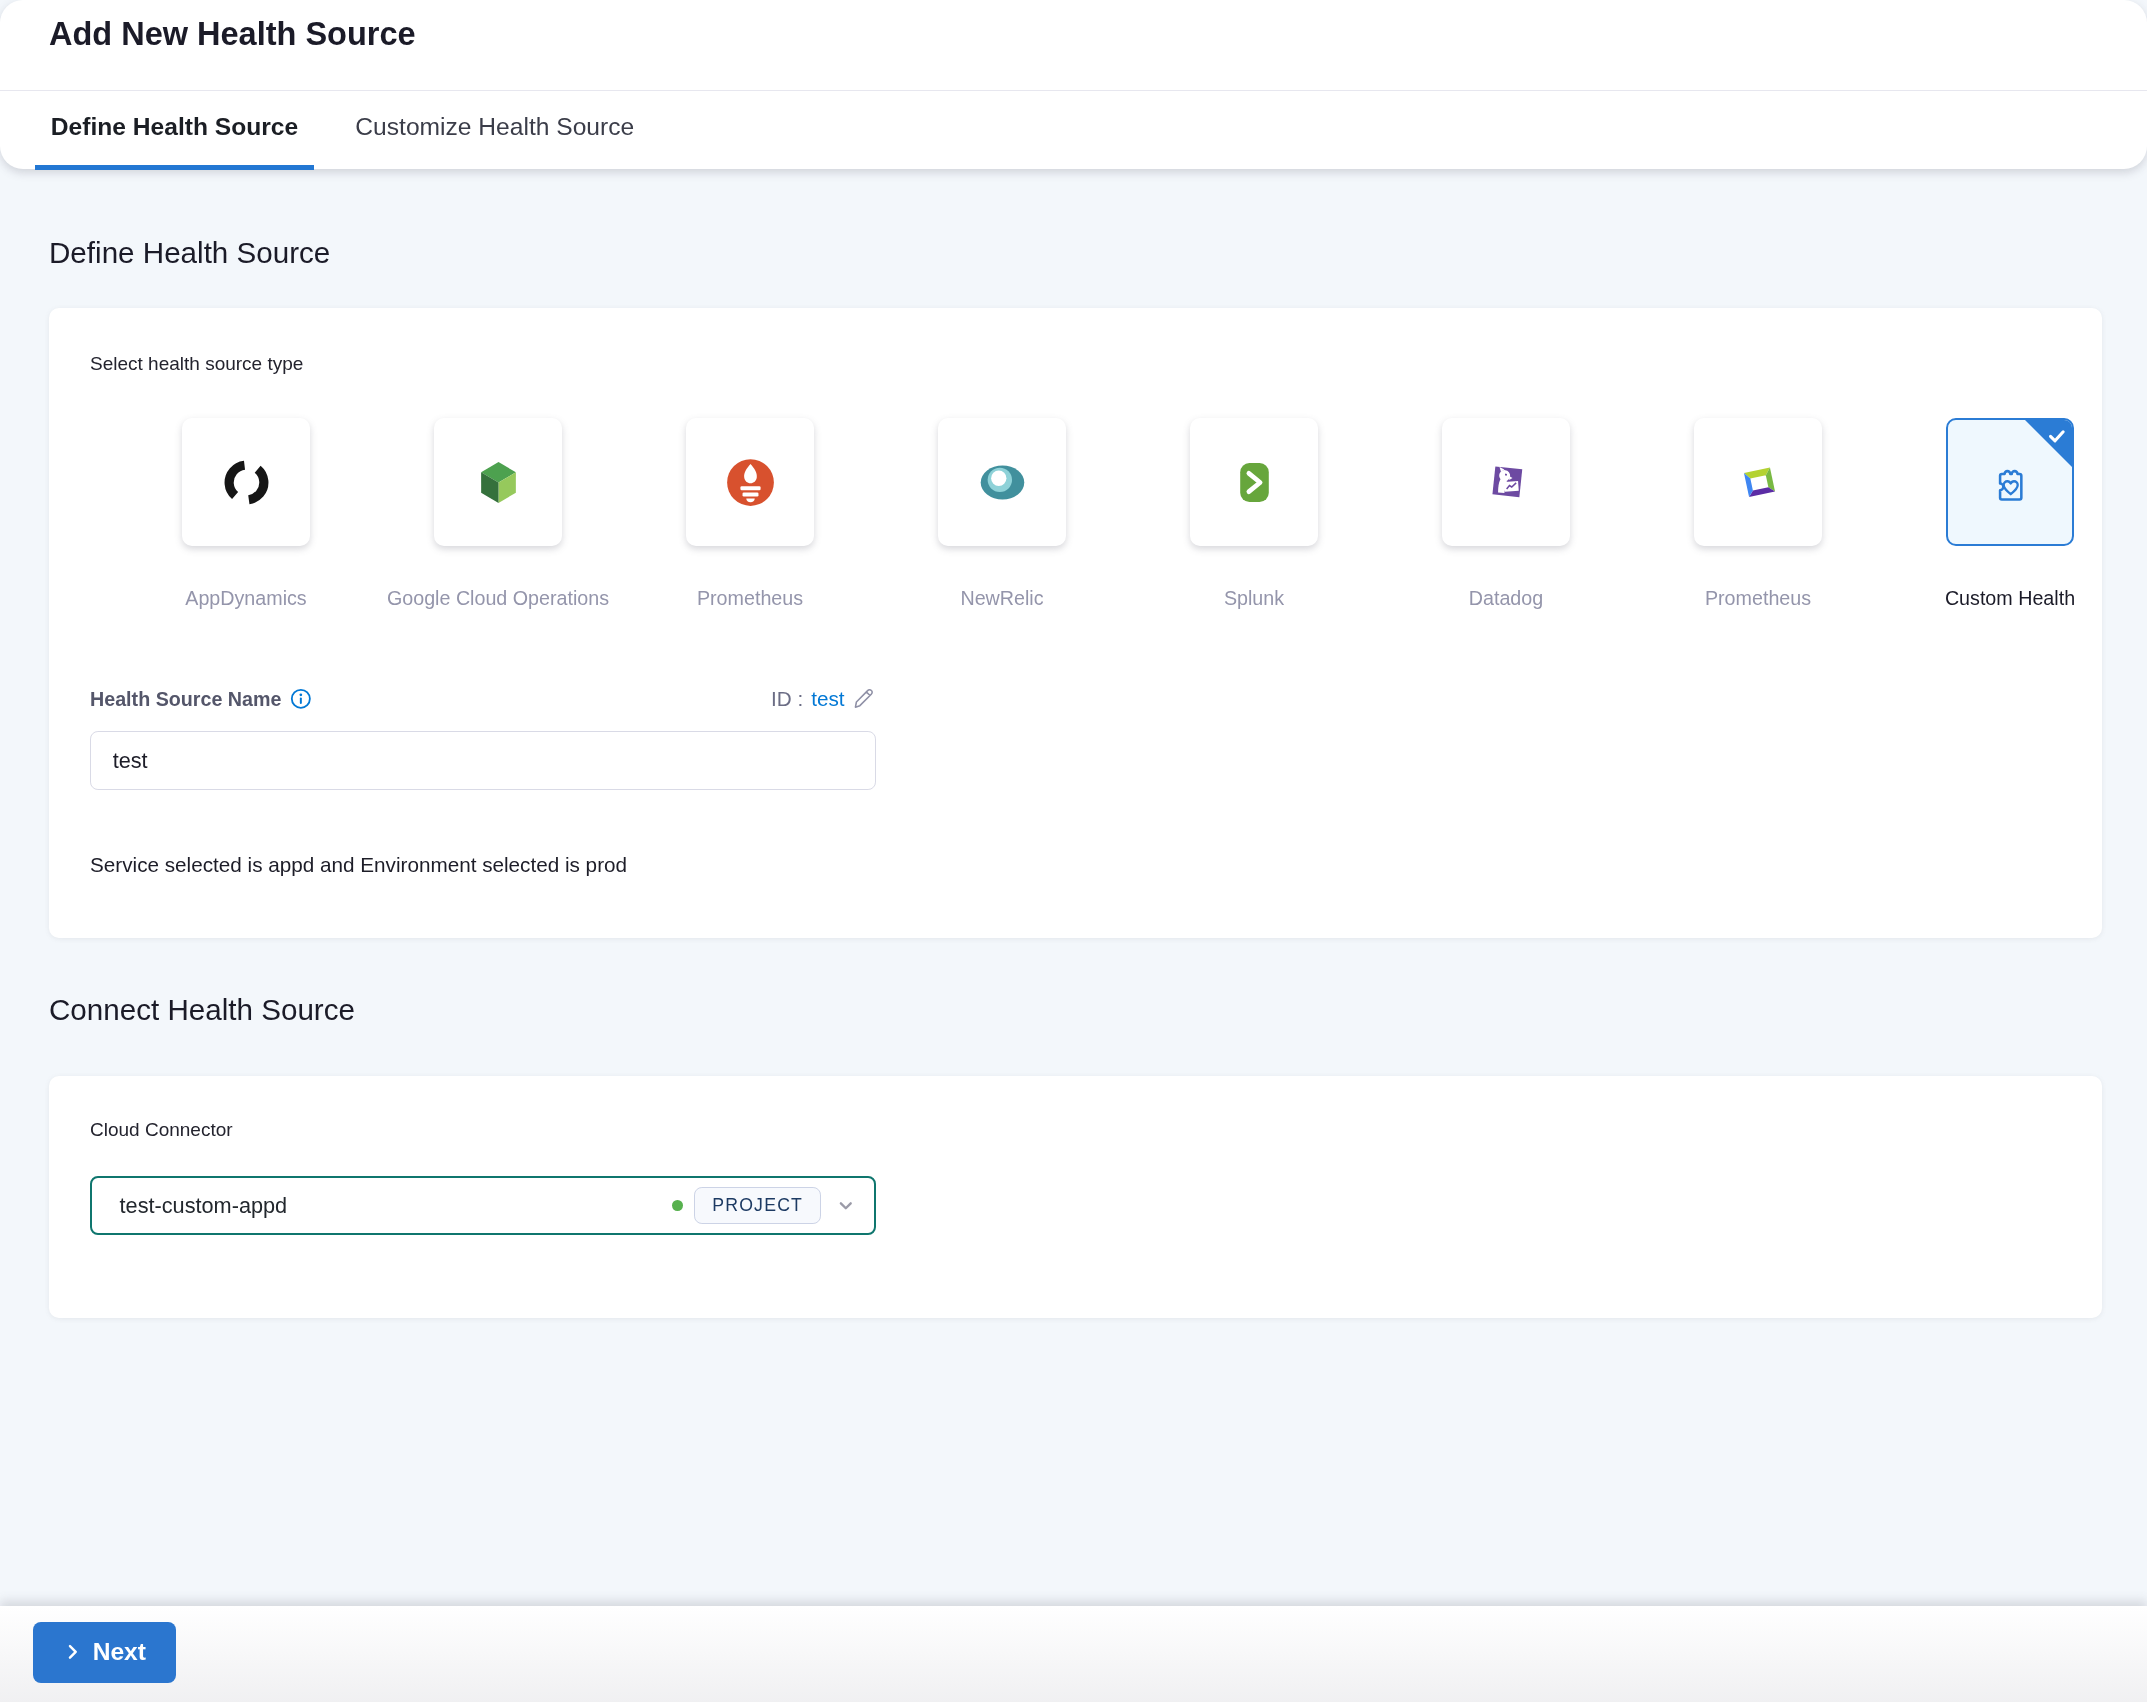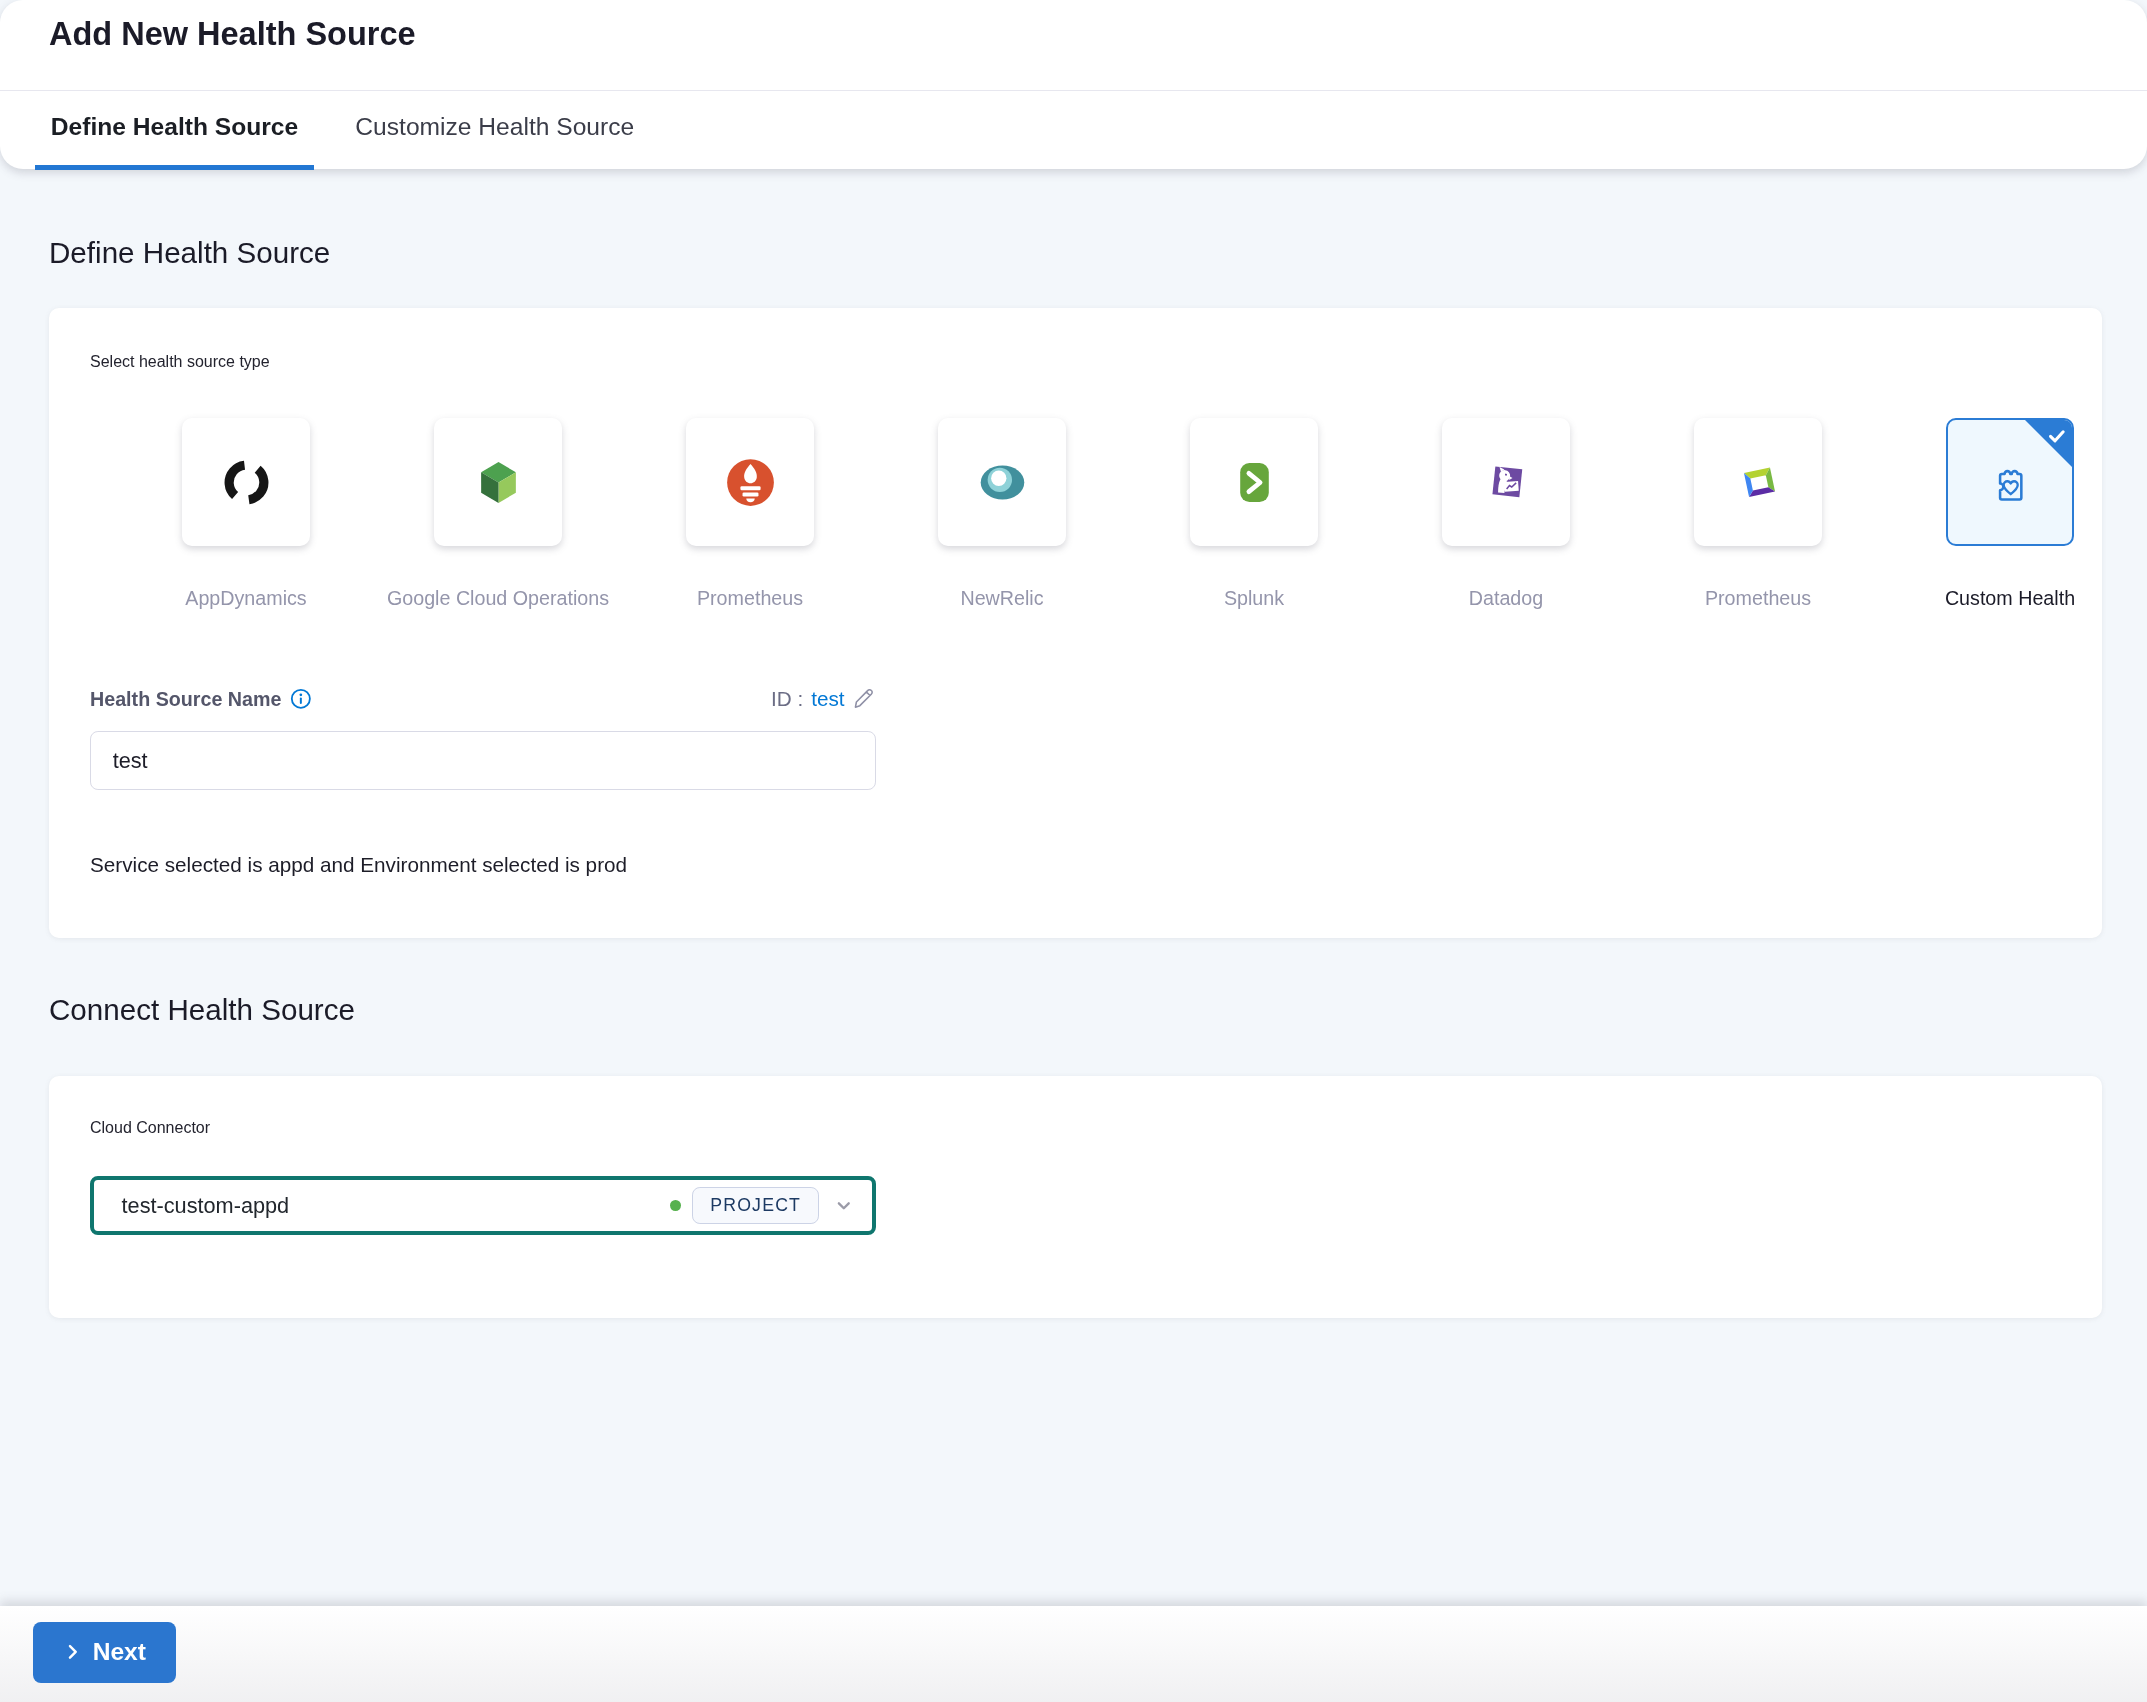--- a/index.html
+++ b/index.html
@@ -53,21 +53,21 @@
   .card {
     position: absolute; left: 49px; width: 2053px;
     background: #ffffff; border-radius: 9.9px;
     box-shadow: 0 1px 4.9px rgba(96,97,112,0.10);
   }
   #card-define { top: 308px; height: 630px; }
   #card-connect { top: 1076px; height: 242px; }
 
   .card-label {
     position: absolute; left: 41px;
-    font-size: 16px; color: #23232e;
+    font-size: 19px; color: #23232e;
   }
 
   
   .tiles-row {
     position: absolute; left: 12px; top: 110px; width: 100%;
     display: flex; padding-left: 121px; gap: 124px;
   }
   .tile-item {
     width: 128px; display: flex; flex-direction: column; align-items: center;
     cursor: pointer;
@@ -116,21 +116,21 @@
     font-size: 21.7px; color: #1d1d28; padding: 0 21.7px; outline: none;
   }
   .service-note {
     position: absolute; left: 41px; top: 545px;
     font-size: 20.7px; color: #1d1d28;
   }
 
   
   .connector-select {
     position: absolute; left: 41px; top: 100px; width: 786px; height: 59px;
-    border: 4px solid #0f766e; border-radius: 7.9px; background: #fff;
+    border: 2px solid #0f766e; border-radius: 7.9px; background: #fff;
     display: flex; align-items: center; cursor: pointer;
   }
   .connector-name { margin-left: 27.6px; font-size: 21.7px; color: #22272d; }
   .connector-right {
     margin-left: auto; margin-right: 15.8px;
     display: flex; align-items: center; gap: 11.8px;
   }
   .status-dot {
     width: 10.8px; height: 10.8px; border-radius: 50%; background: #57b14e;
   }

